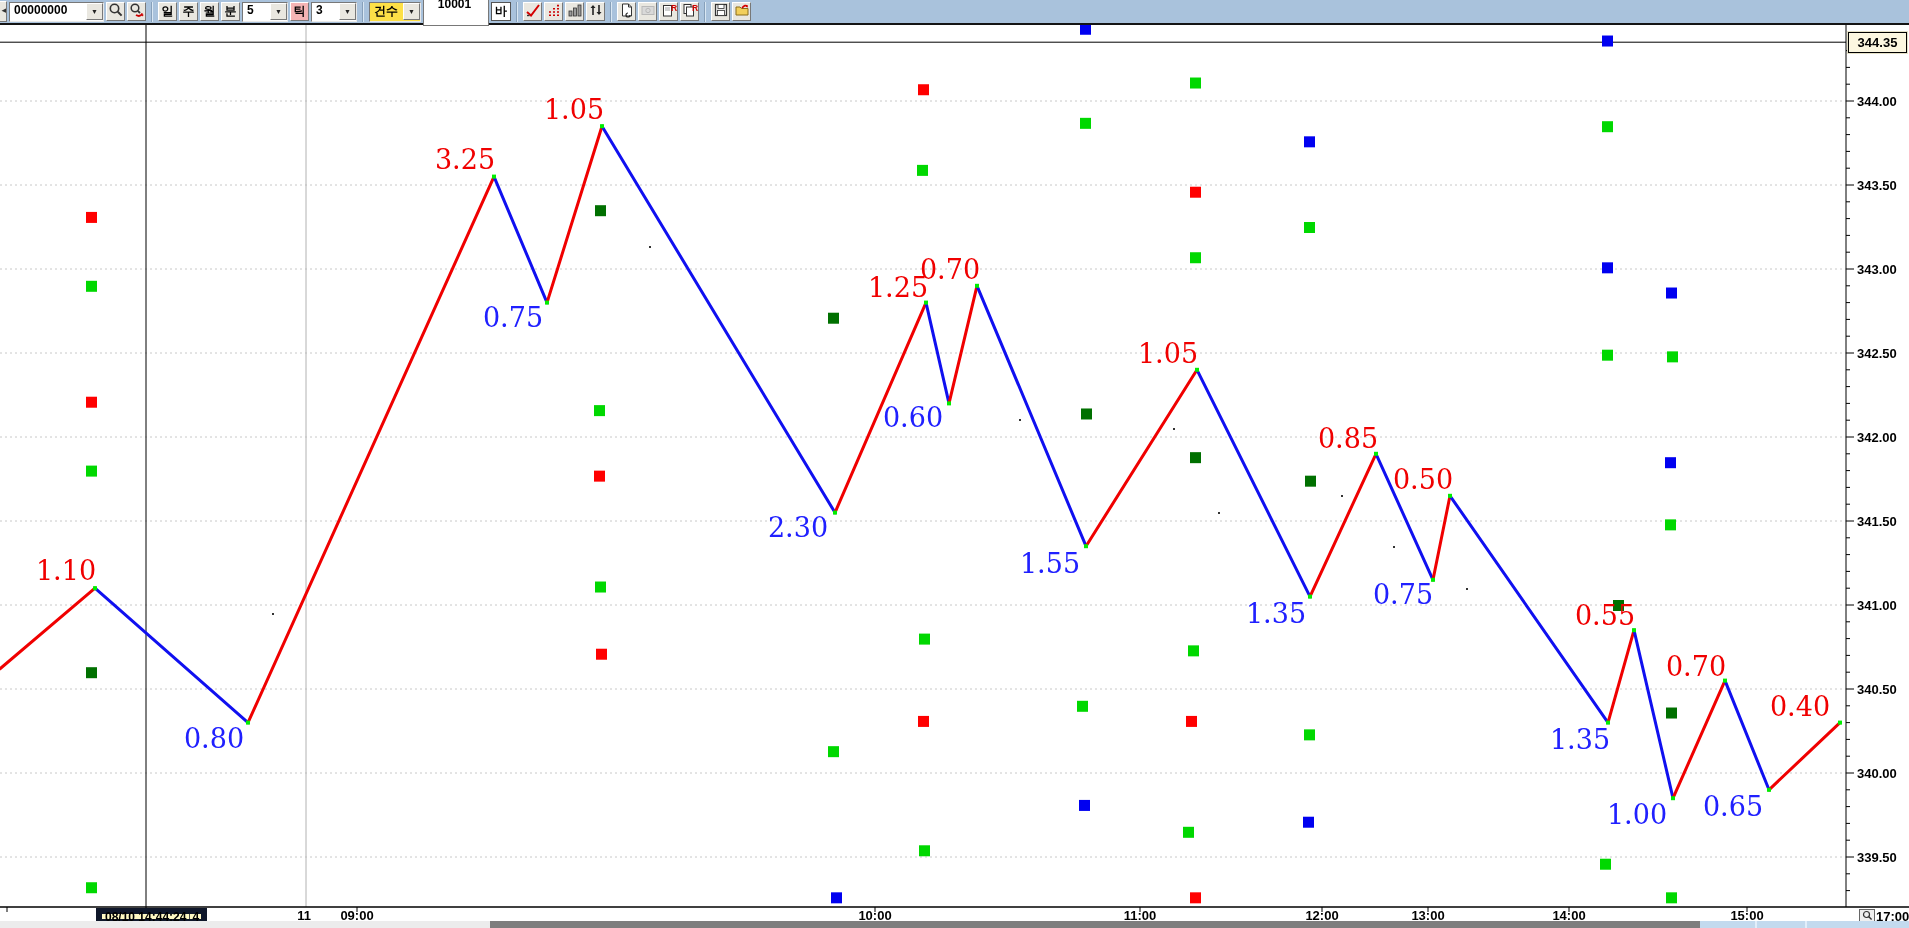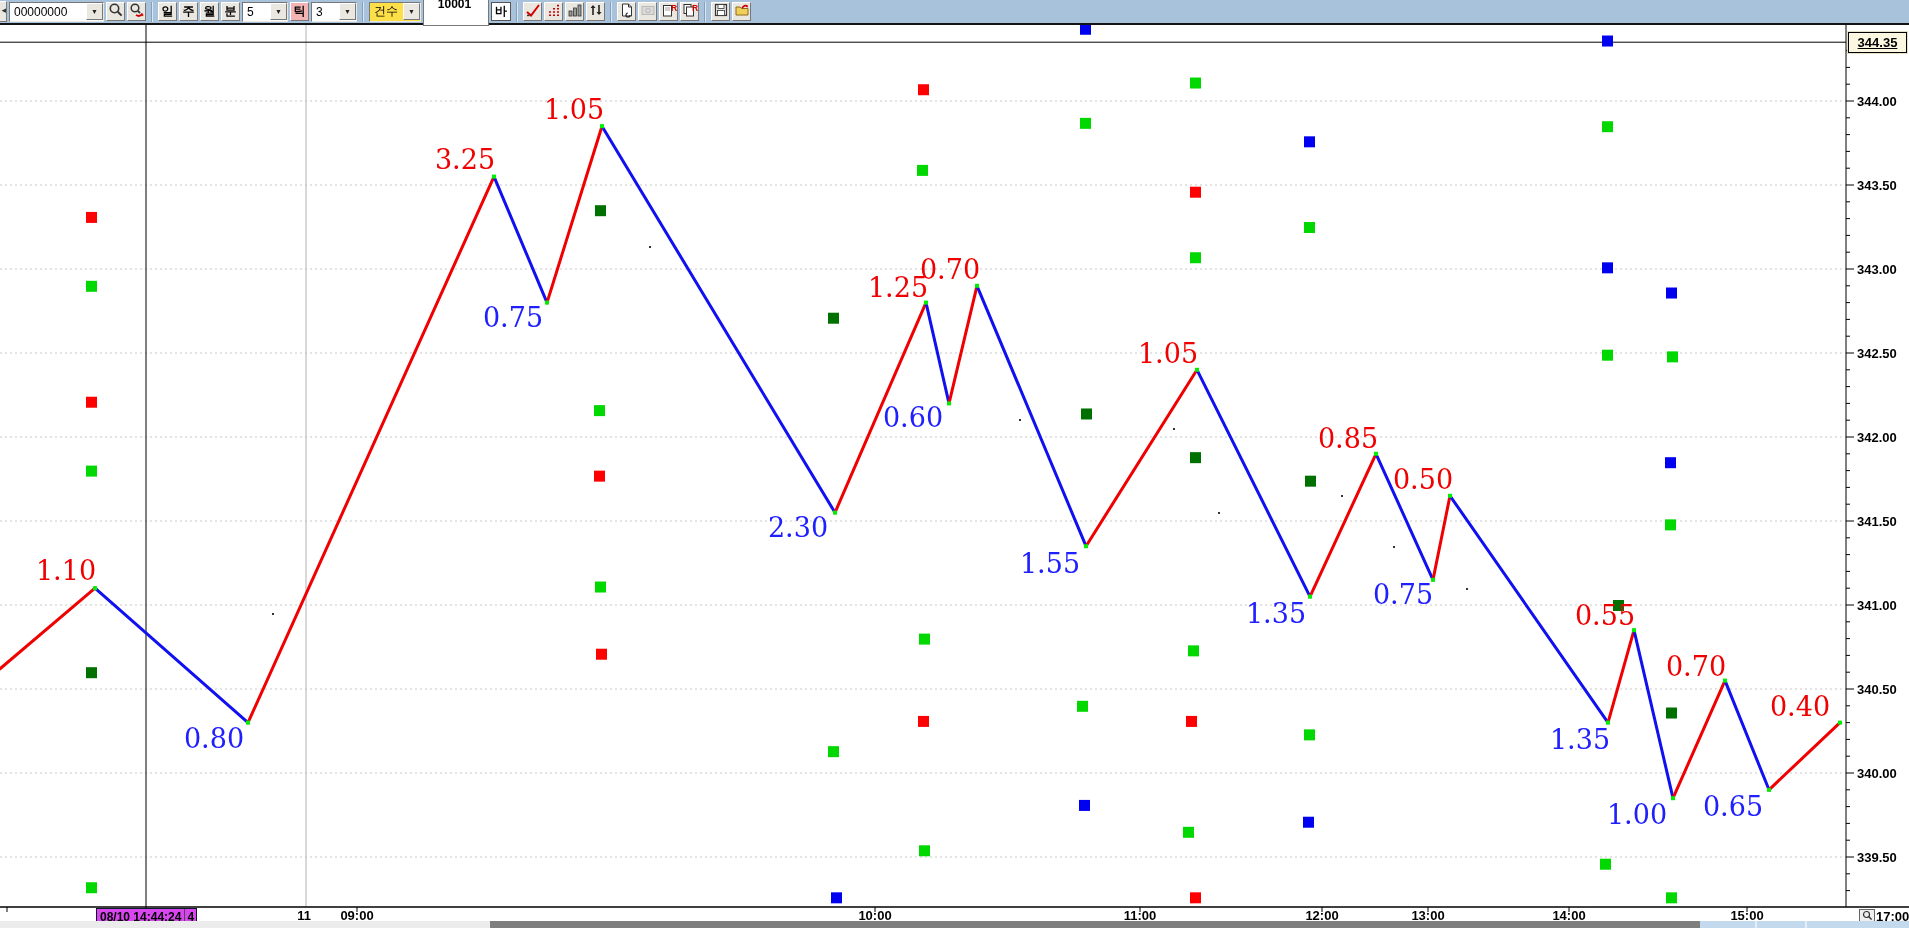--- a/index.html
+++ b/index.html
@@ -8,21 +8,21 @@
   svg text{user-select:none;}
 
   
   .toolbar{position:absolute;top:0;left:0;width:1909px;height:23px;background:#a9c2dc;
            border-bottom:2px solid #141414;display:flex;align-items:center;gap:2px;
            padding-left:1px;z-index:5;box-sizing:content-box;}
   .tb-left{width:6px;height:19px;margin-left:-2px;background:#e9e7e0;border:1px solid;
            border-color:#fff #787878 #787878 #fff;font-size:8px;line-height:17px;color:#333;
            overflow:hidden;flex:0 0 auto;}
   .combo{height:20px;background:#fff;border:1px solid;border-color:#787878 #e8e8e8 #e8e8e8 #787878;
-         display:flex;align-items:center;font-size:12px;font-weight:400;color:#000;
+         display:flex;font-size:12px;font-weight:700;color:#000;
          padding-left:4px;box-sizing:border-box;flex:0 0 auto;}
   .combo .val{white-space:nowrap;}
   .combo .dd{width:15px;height:15px;margin-left:auto;background:#e9e7e0;border:1px solid;
              border-color:#fff #787878 #787878 #fff;font-size:7px;display:flex;align-items:center;
              justify-content:center;color:#222;}
   .tb-btn{height:19px;min-width:19px;background:#e9e7e0;border:1px solid;
           border-color:#fff #787878 #787878 #fff;display:flex;align-items:center;justify-content:center;
           font-size:12px;font-weight:700;color:#000;padding:0 2px;box-sizing:border-box;flex:0 0 auto;}
   .tb-btn.pink{background:#f5b4b4;}
   .tb-btn.icon{padding:0;}
@@ -33,22 +33,22 @@
              align-items:center;font-size:12px;font-weight:700;box-sizing:border-box;flex:0 0 auto;}
   .sep{width:0;height:20px;border-left:1px solid #87a0ba;border-right:1px solid #d9e7f3;
        margin:0 3px;flex:0 0 auto;}
 
   
   #chart-svg{position:absolute;left:0;top:0;z-index:1;}
 
   
   .price-box{position:absolute;left:1848px;top:32px;width:57px;height:19px;background:#fcf7e0;
              border:1px solid #000;box-shadow:0 0 0 1px #e6e2c8;display:flex;align-items:center;
-             justify-content:center;font:700 13px "Liberation Sans",sans-serif;z-index:6;text-decoration:underline;}
-  .date-box{position:absolute;left:96px;top:908px;height:17px;background:#d946ef;border:1px solid #0f172a;
+             justify-content:center;font:700 13px "Liberation Sans",sans-serif;z-index:6;}
+  .date-box{position:absolute;left:96px;top:908px;height:17px;background:#fef9c3;border:6px solid #0f172a;
             display:flex;align-items:center;font:700 12px "Liberation Sans",sans-serif;color:#000;
             z-index:6;box-sizing:border-box;}
   .date-box .main{padding:0 3px;white-space:nowrap;}
   .date-box .suffix{border-left:1px solid #4a4a4a;padding:0 2px;height:100%;display:flex;align-items:center;}
   .end-time{position:absolute;left:1859px;top:908px;width:50px;height:17px;display:flex;align-items:center;
             overflow:hidden;font:700 13px "Liberation Sans",sans-serif;color:#000;z-index:6;white-space:nowrap;}
   .mini-zoom{width:14px;height:14px;border:1px solid #666;background:#efefef;display:flex;align-items:center;
              justify-content:center;margin-right:1px;flex:0 0 auto;}
 
   

